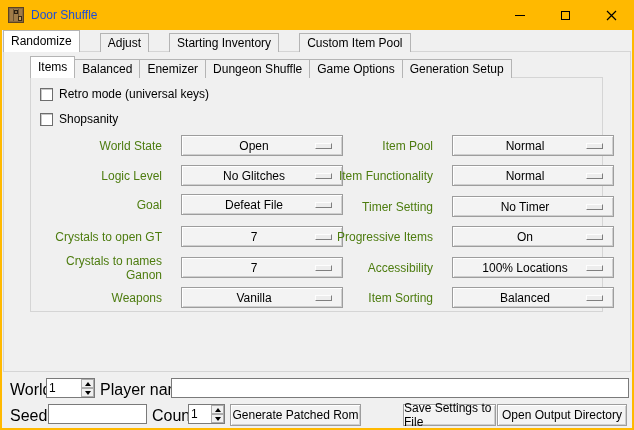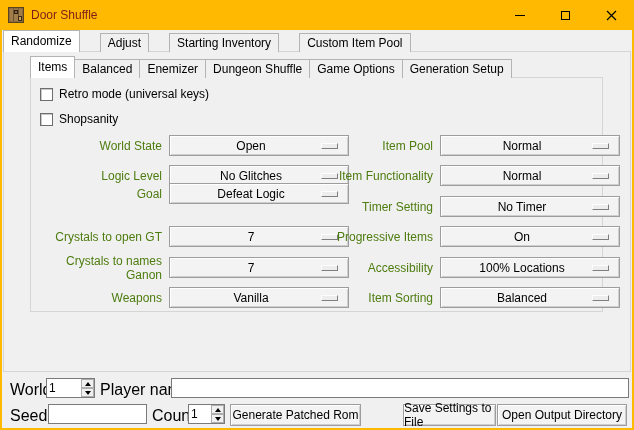--- a/index.html
+++ b/index.html
@@ -4,21 +4,21 @@
 <style>
   html,body{margin:0;padding:0;background:#808080;}
   *{box-sizing:border-box;font-family:"Liberation Sans",sans-serif;}
   #window{
     position:relative;width:634px;height:430px;background:#f0f0f0;
     border:2px solid #ffb900;overflow:hidden;
   }
   
   #titlebar{position:absolute;left:-2px;top:-2px;width:634px;height:30px;background:#ffb900;}
   #app-icon{position:absolute;left:8px;top:7px;width:16px;height:16px;}
-  #title-text{position:absolute;left:31px;top:0;height:43px;line-height:30px;font-size:12px;color:#7f1d1d;}
+  #title-text{position:absolute;left:31px;top:0;height:43px;line-height:30px;font-size:12px;color:#1d4ed8;}
   .win-btn{position:absolute;top:0;width:45px;height:30px;display:flex;align-items:center;justify-content:center;}
   #btn-min{left:497px;}#btn-max{left:543px;}#btn-close{left:589px;}
   .glyph-min{width:10px;height:1px;background:#000;}
   .glyph-max{width:9px;height:9px;border:1px solid #000;}
   
   .pane{position:absolute;border:1px solid #d5d5d5;background:#f0f0f0;}
   #outer-pane{left:1px;top:49px;width:628px;height:321px;}
   #inner-pane{left:28px;top:75px;width:573px;height:235px;}
   .tabbar{position:absolute;display:flex;align-items:flex-end;}
   #outer-tabs{left:1px;top:28px;height:22px;gap:21px;}
@@ -29,21 +29,21 @@
   
   .chkrow{position:absolute;display:flex;align-items:center;}
   .chkbox{width:13px;height:13px;background:#fff;border:1px solid #6d6d6d;
           box-shadow:inset 1px 1px 0 #c8c8c8;margin-right:6px;flex:0 0 13px;}
   .chklabel{font-size:12px;color:#000;}
   
   .optrow{position:absolute;height:21px;display:flex;align-items:center;}
   .optlabel{font-size:12px;color:#4d7c0f;text-align:right;}
   .lrow .optlabel{width:125px;}
   .rrow .optlabel{width:101px;}
-  .menubtn{position:relative;width:180px;height:21px;margin-left:7px;cursor:default;
+  .menubtn{position:relative;width:162px;height:21px;margin-left:19px;cursor:default;
            background:#f3f3f3;border:1px solid #9d9d9d;
            box-shadow:inset 1px 1px 0 #ffffff, inset -1px -1px 0 #cfcfcf;
            display:flex;align-items:center;justify-content:center;}
   .menubtn-text{font-size:12px;color:#000;transform:translateX(-8px);}
   .indicator{position:absolute;right:10px;top:7px;width:17px;height:6px;background:#ededed;
              border:1px solid;border-color:#fdfdfd #7f7f7f #7f7f7f #fdfdfd;}
   
   .label{position:absolute;font-size:16px;color:#000;}
   .textinput{position:absolute;height:20px;background:#fff;border:1px solid #7a7a7a;
              font-size:12px;padding:0 3px;outline:none;}
@@ -122,24 +122,24 @@
       <span class="indicator"></span>
     </div>
   </div>
   <div class="optrow lrow" style="left:35px;top:163px;">
     <span class="optlabel">Logic Level</span>
     <div class="menubtn">
       <span class="menubtn-text">No Glitches</span>
       <span class="indicator"></span>
     </div>
   </div>
-  <div class="optrow lrow" style="left:35px;top:181px;">
+  <div class="optrow lrow" style="left:35px;top:192px;">
     <span class="optlabel">Goal</span>
     <div class="menubtn">
-      <span class="menubtn-text">Defeat Logic</span>
+      <span class="menubtn-text">Defeat File</span>
       <span class="indicator"></span>
     </div>
   </div>
   <div class="optrow lrow" style="left:35px;top:224px;">
     <span class="optlabel">Crystals to open GT</span>
     <div class="menubtn">
       <span class="menubtn-text">7</span>
       <span class="indicator"></span>
     </div>
   </div>

